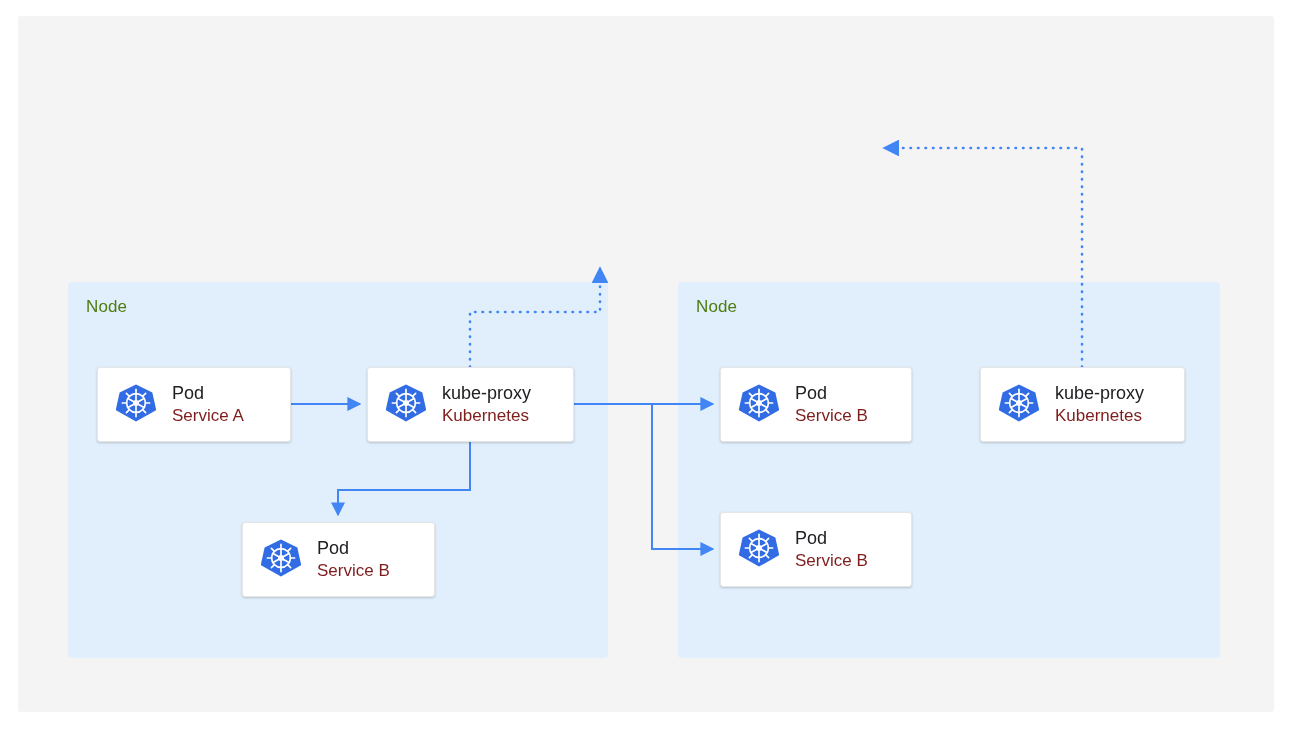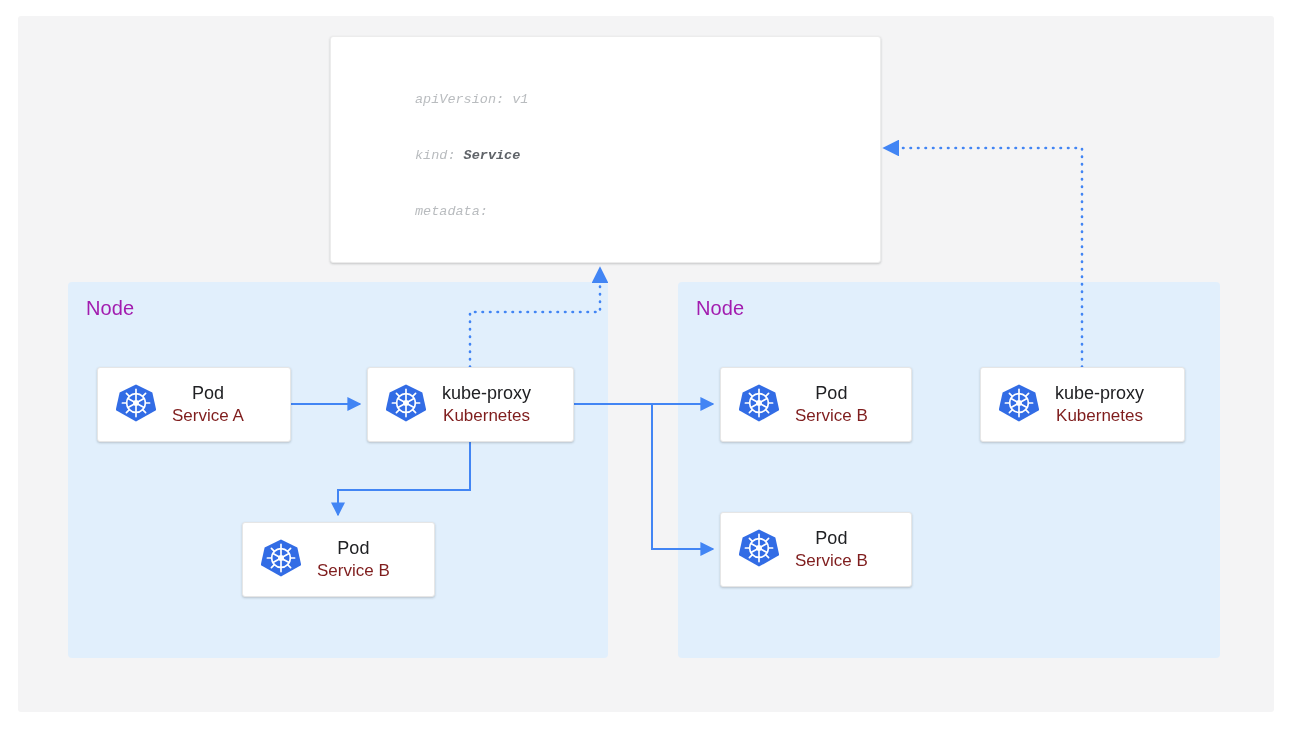--- a/index.html
+++ b/index.html
@@ -32,36 +32,35 @@
   }
 
   
   .node-box {
     position: absolute;
     background: #e1effc;
     border-radius: 4px;
   }
   .node-label {
     position: absolute;
-    font-size: 20px;
-    color: #a21caf;
+    font-size: 17px;
+    color: #4d7c0f;
     letter-spacing: 0.1px;
   }
 
   
   .card {
     position: absolute;
     background: #ffffff;
     border: 1px solid #e6e6e6;
     border-radius: 3px;
     box-shadow: 0 1px 2px rgba(60,64,67,0.18), 0 1px 3px rgba(60,64,67,0.08);
     box-sizing: border-box;
     display: flex;
     align-items: center;
-    text-align: center;
   }
   .card .logo {
     flex: 0 0 auto;
     margin-left: 18px;
     margin-right: 16px;
   }
   .card .card-text {
     display: flex;
     flex-direction: column;
     justify-content: center;
@@ -141,35 +140,20 @@
 
     <path d="M 574 404 L 713 404" fill="none" stroke="#4285f4" stroke-width="2" marker-end="url(#arrow-solid)"></path>
 
     <path d="M 652 404 L 652 549 L 713 549" fill="none" stroke="#4285f4" stroke-width="2" marker-end="url(#arrow-solid)"></path>
 
     <path d="M 470 367 L 470 312 L 600 312 L 600 268" fill="none" stroke="#4285f4" stroke-width="2.6" stroke-linecap="round" stroke-dasharray="0.5 7" marker-end="url(#arrow-dot)"></path>
 
     <path d="M 1082 367 L 1082 148 L 884 148" fill="none" stroke="#4285f4" stroke-width="2.6" stroke-linecap="round" stroke-dasharray="0.5 7" marker-end="url(#arrow-dot)"></path>
   </svg>
 
-  <div class="yaml-card" style="left:330px; top:36px; width:551px; height:227px;">
-    <div class="yaml-body">
-      <div class="yaml-line">apiVersion: v1</div>
-      <div class="yaml-line"><span>kind: </span><span class="b">Service</span></div>
-      <div class="yaml-line">metadata:</div>
-      <div class="yaml-line">  name: my-service</div>
-      
-      
-      
-      
-      
-      
-      
-    </div>
-  </div>
 
   <div class="card" style="left:97px; top:367px; width:194px; height:75px;">
     <span class="logo">
       <svg width="40" height="40" viewBox="0 0 100 100" xmlns="http://www.w3.org/2000/svg">
         <polygon points="50,3 91.5,23 101.5,68 50,97 -1.5,68 8.5,23" transform="translate(0,1) scale(0.985) translate(0.7,0)" fill="#326ce5"></polygon>
         <g fill="none" stroke="#ffffff" stroke-width="4.2" stroke-linecap="round">
           <circle cx="50" cy="50" r="23.5"></circle>
           <circle cx="50" cy="50" r="7.5" fill="#ffffff" stroke="none"></circle>
           <line x1="50" y1="26.5" x2="50" y2="16"></line>
           <line x1="50" y1="73.5" x2="50" y2="84"></line>

